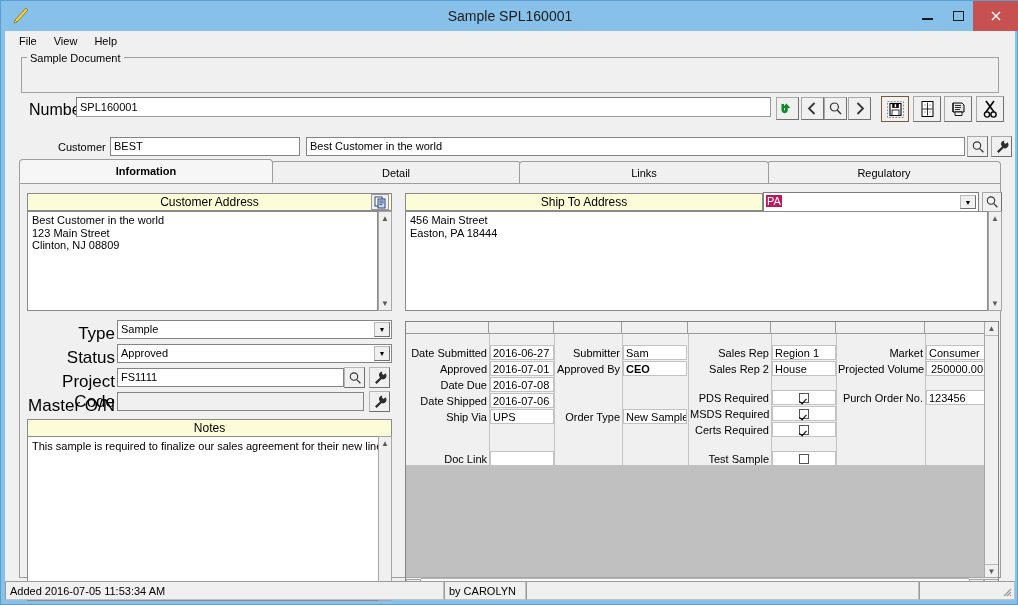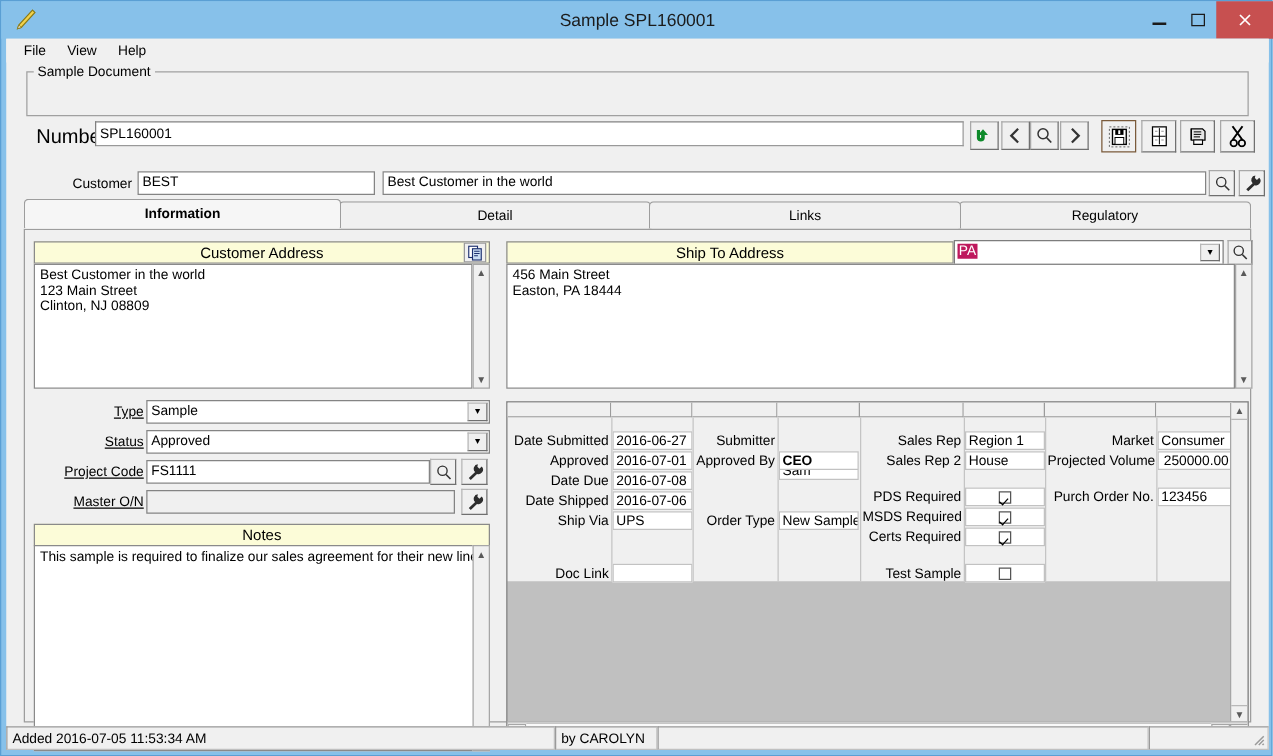--- a/index.html
+++ b/index.html
@@ -211,22 +211,21 @@
   }
   .vs-arrow {
     width: 100%; height: 13px;
     display: flex; align-items: center; justify-content: center;
     font-size: 8px; color: #5a5a5a;
   }
   
   .flabel {
     position: absolute;
     text-align: right;
-    font-size: 11px;
-    text-decoration: underline;
+    font-size: 17px;
   }
   .fcombo {
     position: absolute;
     background: #fff;
     border: 1px solid #848484;
     box-sizing: border-box;
     height: 19px;
     font-size: 11px;
     padding: 2px 3px;
   }
@@ -639,21 +638,21 @@
         <div class="gl" style="left:2px;top:61px;width:79px;">Date Shipped</div>
         <div class="gv" style="left:84px;top:59px;width:64px;">2016-07-06</div>
 
         <div class="gl" style="left:2px;top:77px;width:79px;">Ship Via</div>
         <div class="gv" style="left:84px;top:75px;width:64px;">UPS</div>
 
         <div class="gl" style="left:2px;top:119px;width:79px;">Doc Link</div>
         <div class="gv" style="left:84px;top:117px;width:64px;"></div>
 
         <div class="gl" style="left:150px;top:13px;width:64px;">Submitter</div>
-        <div class="gv" style="left:217px;top:11px;width:64px;margin-top:24px;">Sam</div>
+        <div class="gv" style="left:217px;top:11px;width:64px;">Sam</div>
 
         <div class="gl" style="left:150px;top:29px;width:64px;">Approved By</div>
         <div class="gv" style="left:217px;top:27px;width:64px;font-weight:bold;">CEO</div>
 
         <div class="gl" style="left:150px;top:77px;width:64px;">Order Type</div>
         <div class="gv" style="left:217px;top:75px;width:64px;">New Sample</div>
 
         <div class="gl" style="left:284px;top:13px;width:79px;">Sales Rep</div>
         <div class="gv" style="left:366px;top:11px;width:64px;">Region 1</div>
 

